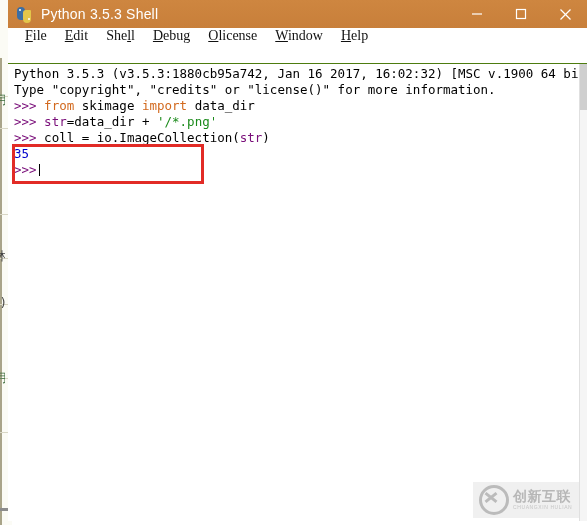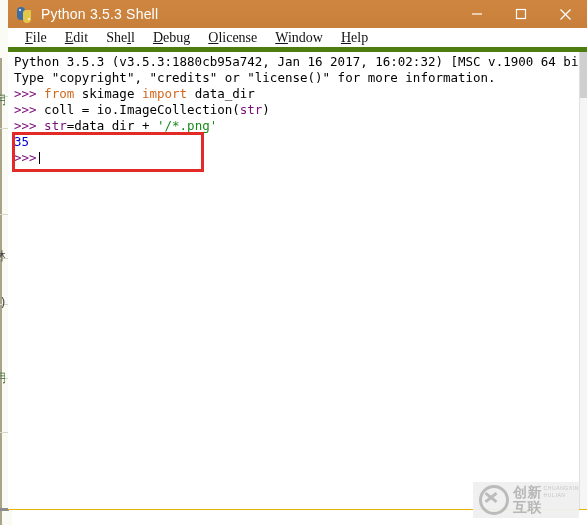--- a/index.html
+++ b/index.html
@@ -51,21 +51,21 @@
   }
   .bg-glyph.dark { color: #444; }
 
   
   .window {
     position: absolute;
     left: 8px;
     top: 0;
     width: 579px;
     height: 510px;
-    background: #eab308;
+    background: #c2410c;
     box-sizing: border-box;
   }
   .titlebar {
     position: relative;
     height: 28px;
     background: #cd853f;
     background: linear-gradient(#ce8640, #c87f3a);
     display: flex;
     align-items: center;
     padding-left: 8px;
@@ -123,25 +123,25 @@
     width: 44px; height: 28px;
     display: flex;
     align-items: center;
     justify-content: center;
     color: #ffffff;
   }
   .win-btn svg { display: block; }
 
   
   .menubar {
-    height: 24px;
-    background: #ffffff;
-    border-bottom: 5px solid #4d7c0f;
-    display: flex;
-    align-items: center;
+    height: 36px;
+    background: #ffffff;
+    border-bottom: 1px solid #4d7c0f;
+    display: flex;
+    align-items: flex-start;
     padding-left: 8px;
     box-sizing: border-box;
   }
   .menu-item {
     font-family: "Liberation Serif", serif;
     font-size: 14px;
     color: #111111;
     padding: 0 9px;
     white-space: nowrap;
   }
@@ -233,21 +233,21 @@
     margin-right: 4px;
   }
   .wm-logo .x1, .wm-logo .x2 {
     position: absolute;
     left: 2px; top: 8px;
     width: 14px; height: 3px;
     background: #b8b8b8;
   }
   .wm-logo .x1 { transform: rotate(38deg); }
   .wm-logo .x2 { transform: rotate(-38deg); }
-  .wm-texts { display: flex; justify-content: center; }
+  .wm-texts { display: flex; flex-direction: column; justify-content: center; }
   .wm-cn {
     font-family: "DejaVu Sans", sans-serif;
     font-size: 14px;
     color: #b4b4b4;
     font-weight: bold;
     letter-spacing: 0.5px;
     line-height: 15px;
   }
   .wm-en {
     font-family: "Liberation Sans", sans-serif;
@@ -332,23 +332,23 @@
     </div>
 
     <div class="console">
 
       <div class="code ln">Python 3.5.3 (v3.5.3:1880cb95a742, Jan 16 2017, 16:02:32) [MSC v.1900 64 bit (AM</div>
       <div class="code ln">Type "copyright", "credits" or "license()" for more information.</div>
 
 
       <div class="code ln"><span class="tok-prompt">&gt;&gt;&gt; </span><span class="tok-kw">from</span><span> skimage </span><span class="tok-kw">import</span><span> data_dir</span></div>
 
+      <div class="code ln"><span class="tok-prompt">&gt;&gt;&gt; </span><span class="tok-var">str</span><span>=data_dir + </span><span class="tok-str">'/*.png'</span></div>
+
       <div class="code ln"><span class="tok-prompt">&gt;&gt;&gt; </span><span>coll = io.ImageCollection(</span><span class="tok-var">str</span><span>)</span></div>
-
-      <div class="code ln"><span class="tok-prompt">&gt;&gt;&gt; </span><span class="tok-var">str</span><span>=data_dir + </span><span class="tok-str">'/*.png'</span></div>
 
 
       <div class="code ln tok-out">35</div>
 
       <div class="code ln"><span class="tok-prompt">&gt;&gt;&gt;</span><span class="caret"></span></div>
 
       <div class="annot-box"></div>
 
       <div class="vscroll">
         <div class="thumb"></div>

